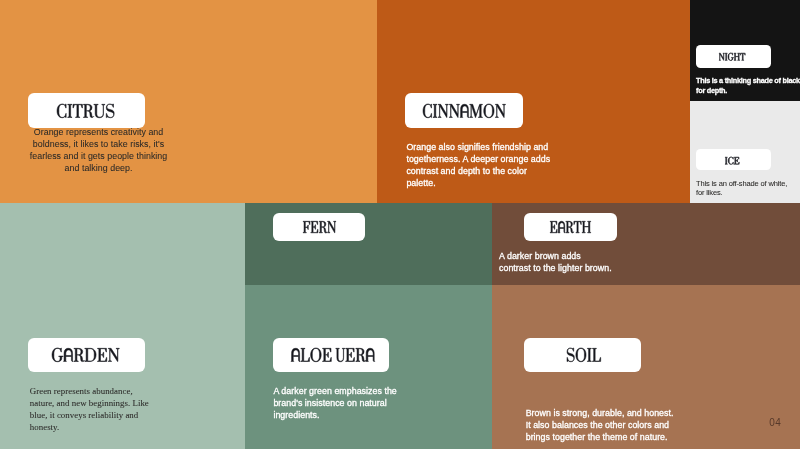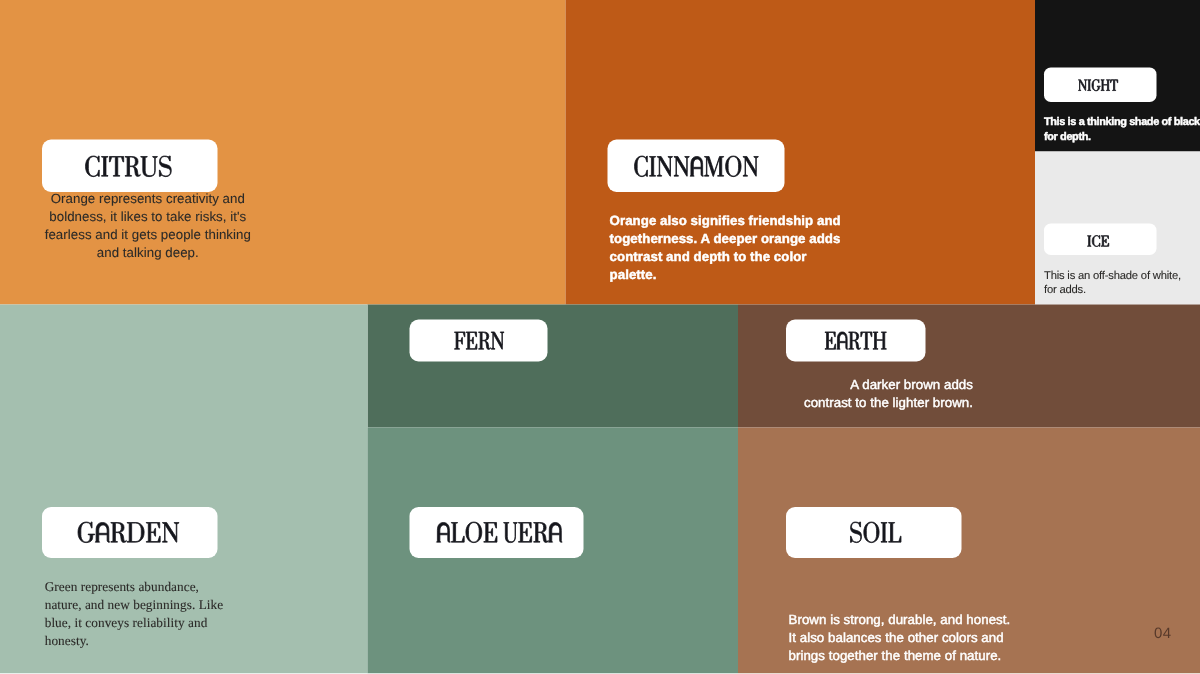--- a/index.html
+++ b/index.html
@@ -80,33 +80,36 @@
   <div class="pill" style="left:524px;top:338px;width:117px;height:34px;border-radius:6px;">
     <svg class="wordmark" role="img" viewBox="67 -820 2485 840" preserveAspectRatio="none" style="left:42.6px;top:10.07px;width:33.7px;height:13.76px;" aria-label="SOIL">
       <path d="M174 -33 89 10H67V-247H89L175 -61Q258 -2 365 -2Q453 -2 510.5 -48.5Q568 -95 568 -179Q568 -240 531.0 -275.5Q494 -311 411 -332L245 -375Q158 -398 114.0 -453.5Q70 -509 70 -585Q70 -654 97.5 -707.5Q125 -761 178.0 -790.5Q231 -820 304 -820Q395 -820 467 -789L540 -820H562V-616H540L468 -762Q393 -798 305 -798Q218 -798 168.0 -753.5Q118 -709 118 -636Q118 -582 153.5 -551.0Q189 -520 258 -502L437 -455Q524 -433 566.5 -379.5Q609 -326 609 -217Q609 -106 540.5 -43.0Q472 20 357 20Q264 20 174 -33ZM720 -400Q720 -523 768.0 -618.5Q816 -714 902.0 -767.0Q988 -820 1097 -820Q1206 -820 1292.0 -767.0Q1378 -714 1426.0 -618.5Q1474 -523 1474 -400Q1474 -277 1426.0 -181.5Q1378 -86 1292.0 -33.0Q1206 20 1097 20Q988 20 902.0 -33.0Q816 -86 768.0 -181.5Q720 -277 720 -400ZM1350 -323V-477Q1350 -576 1317.0 -648.5Q1284 -721 1226.5 -759.0Q1169 -797 1097 -797Q1024 -797 967.0 -759.0Q910 -721 877.0 -648.5Q844 -576 844 -477V-323Q844 -224 877.0 -151.5Q910 -79 967.0 -41.0Q1024 -3 1097 -3Q1169 -3 1226.5 -41.0Q1284 -79 1317.0 -151.5Q1350 -224 1350 -323ZM1568 0V-21L1660 -36V-764L1568 -778V-800H1862V-778L1770 -764V-36L1862 -21V0ZM1942 0V-21L2034 -36V-764L1942 -778V-800H2236V-778L2144 -764V-24H2443L2525 -244H2552V0Z"></path>
     </svg>
   </div>
 
   <div class="desc dark" style="left:29.8px;top:127px;text-align:center;">Orange represents creativity and
 boldness, it likes to take risks, it's
 fearless and it gets people thinking
 and talking deep.</div>
-  <div class="desc light" style="left:406.4px;top:141.9px;font-weight:bold;">Orange also signifies friendship and
+  <div class="desc light" style="left:406.4px;top:141.9px;">Orange also signifies friendship and
 togetherness. A deeper orange adds
 contrast and depth to the color
 palette.</div>
   <div class="desc light bold" style="left:696.0px;top:76.0px;">This is a thinking shade of black,
 for depth.</div>
   <div class="desc dark small" style="left:696.0px;top:179.2px;">This is an off-shade of white,
-for adds.</div>
-  <div class="desc light" style="left:536px;top:251.4px;text-align:right;">A darker brown adds
+for likes.</div>
+  <div class="desc light" style="left:499px;top:251.4px;">A darker brown adds
 contrast to the lighter brown.</div>
   <div class="desc dark" style="left:29.8px;top:386.4px;font-family:Liberation Serif, serif;">Green represents abundance,
 nature, and new beginnings. Like
 blue, it conveys reliability and
 honesty.</div>
+  <div class="desc light" style="left:273.4px;top:386.4px;">A darker green emphasizes the
+brand's insistence on natural
+ingredients.</div>
   <div class="desc light" style="left:525.7px;top:408px;">Brown is strong, durable, and honest.
 It also balances the other colors and
 brings together the theme of nature.</div>
 
   <div class="pageno" style="left:769.3px;top:416.8px;">04</div>
 
 </div>
 
 </body></html>

